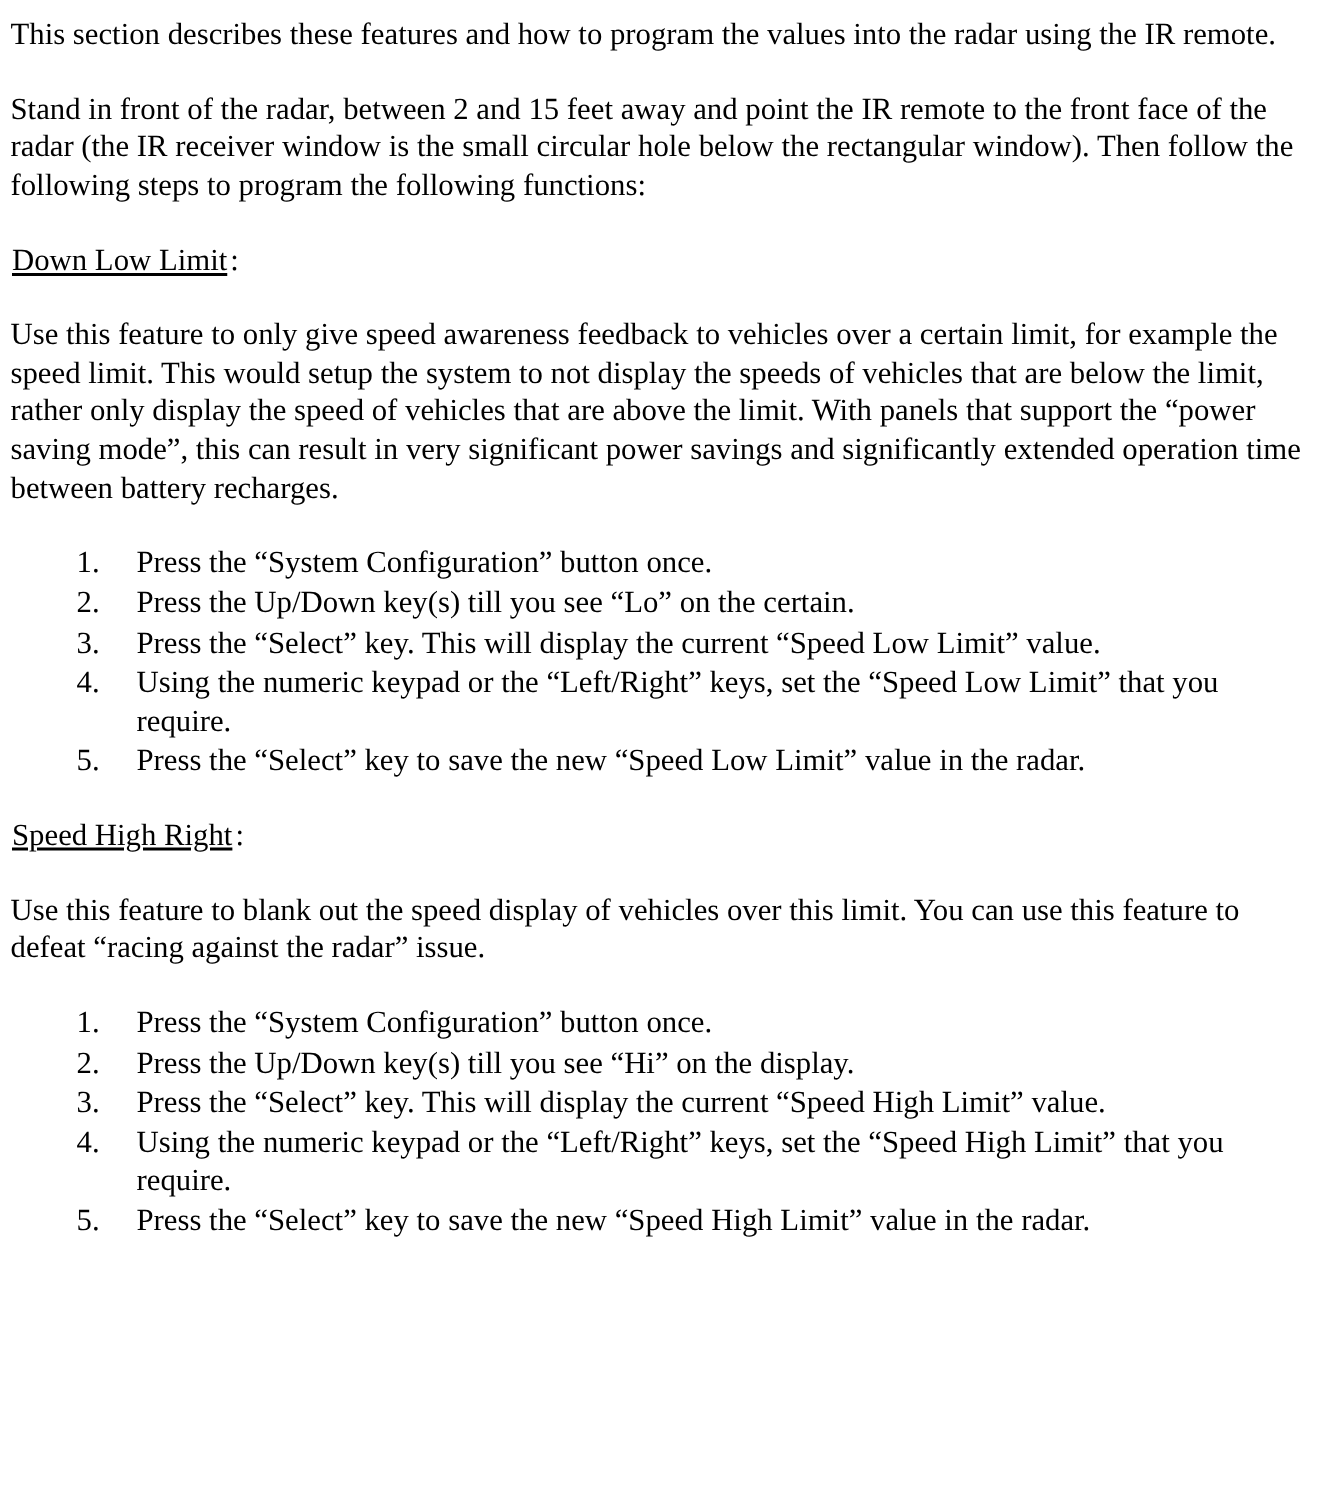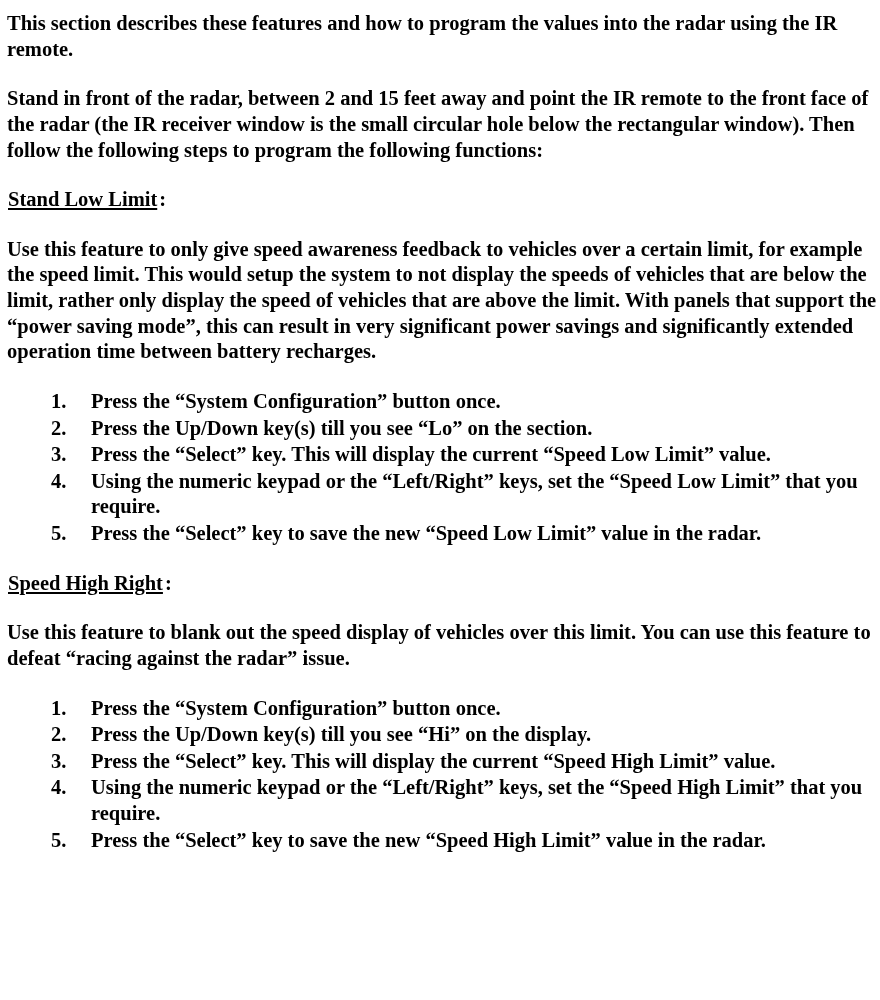--- a/index.html
+++ b/index.html
@@ -1,19 +1,18 @@
 <!DOCTYPE html>
 <html><head>
   <meta charset="utf-8">
   <style>
     * {
       margin: 1px;
       padding: 0;
       box-sizing: border-box;
-      font-weight: bold;
     }
     body {
       font-family: "Times New Roman", Times, serif;
       font-size: 20.5px;
       line-height: 1.25;
       color: #000;
       background: #fff;
       width: 880px;
       padding: 8px 4px 8px 4px;
     }
@@ -46,27 +45,27 @@
       top: 0;
     }
   </style>
 </head>
 <body>
 
 <p class="para">This section describes these features and how to program the values into the radar using the IR remote.</p>
 
 <p class="para">Stand in front of the radar, between 2 and 15 feet away and point the IR remote to the front face of the radar (the IR receiver window is the small circular hole below the rectangular window). Then follow the following steps to program the following functions:</p>
 
-<p class="section-heading"><span class="underline">Stand Low Limit</span><span>:</span></p>
+<p class="section-heading"><span class="underline">Down Low Limit</span><span>:</span></p>
 
 <p class="para">Use this feature to only give speed awareness feedback to vehicles over a certain limit, for example the speed limit. This would setup the system to not display the speeds of vehicles that are below the limit, rather only display the speed of vehicles that are above the limit. With panels that support the “power saving mode”, this can result in very significant power savings and significantly extended operation time between battery recharges.</p>
 
 <ol>
   <li>Press the “System Configuration” button once.</li>
-  <li>Press the Up/Down key(s) till you see “Lo” on the section.</li>
+  <li>Press the Up/Down key(s) till you see “Lo” on the certain.</li>
   <li>Press the “Select” key. This will display the current “Speed Low Limit” value.</li>
   <li>Using the numeric keypad or the “Left/Right” keys, set the “Speed  Low Limit” that you require.</li>
   <li>Press the “Select” key to save the new “Speed Low Limit” value in the radar.</li>
 </ol>
 
 <p class="section-heading"><span class="underline">Speed High Right</span><span>:</span></p>
 
 <p class="para">Use this feature to blank out the speed display of vehicles over this limit. You can use this feature to defeat “racing against the radar” issue.</p>
 
 <ol>

